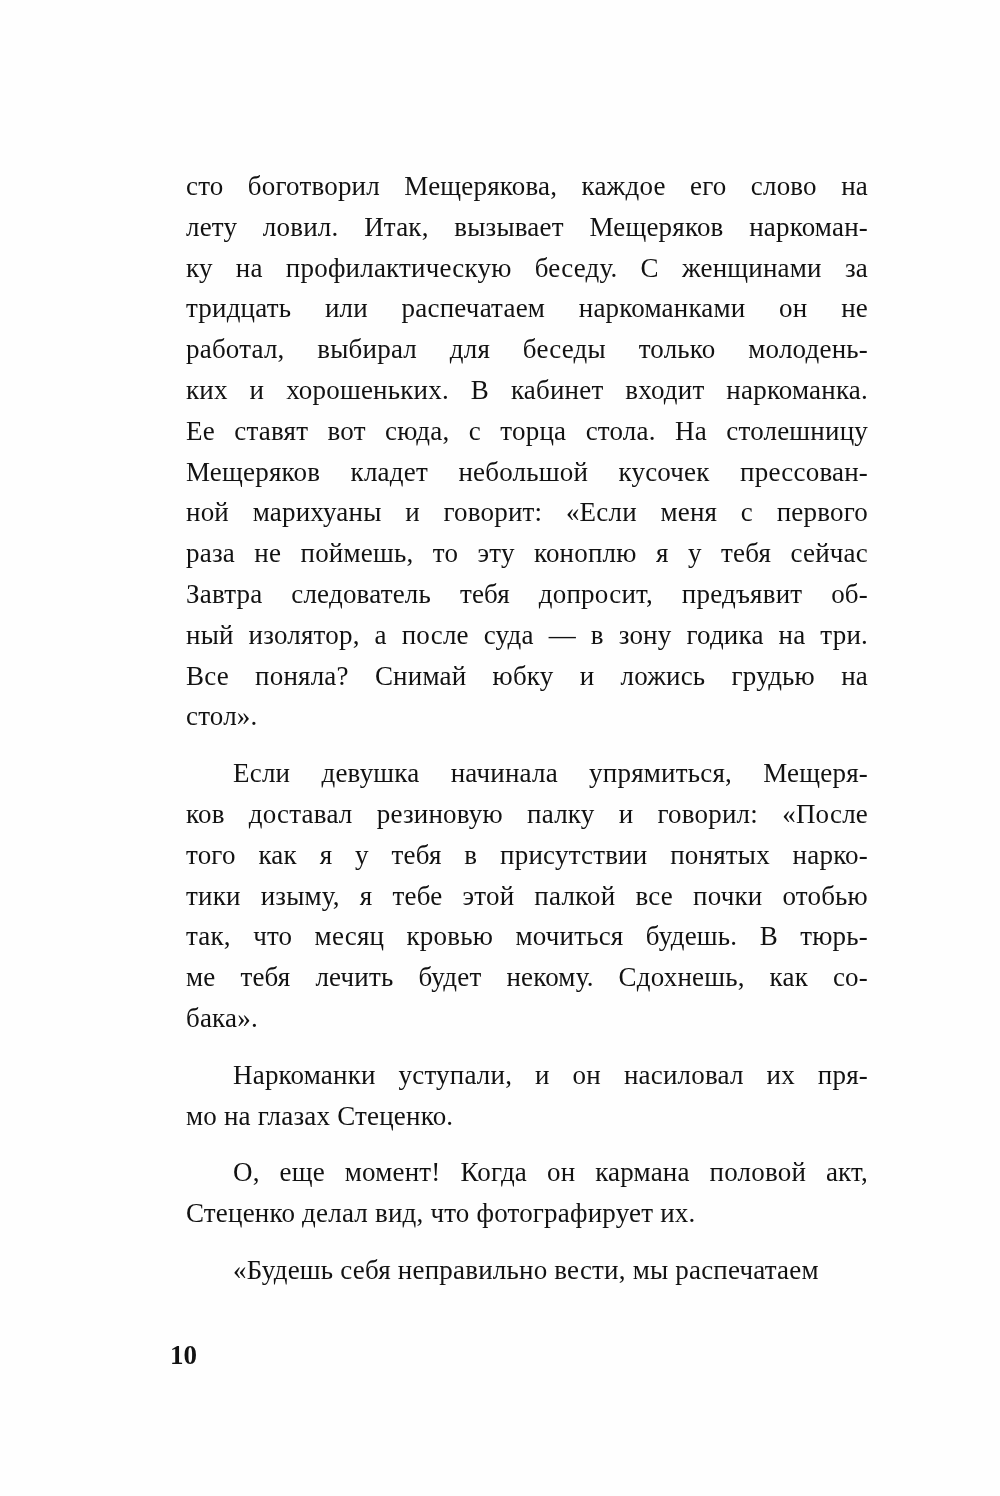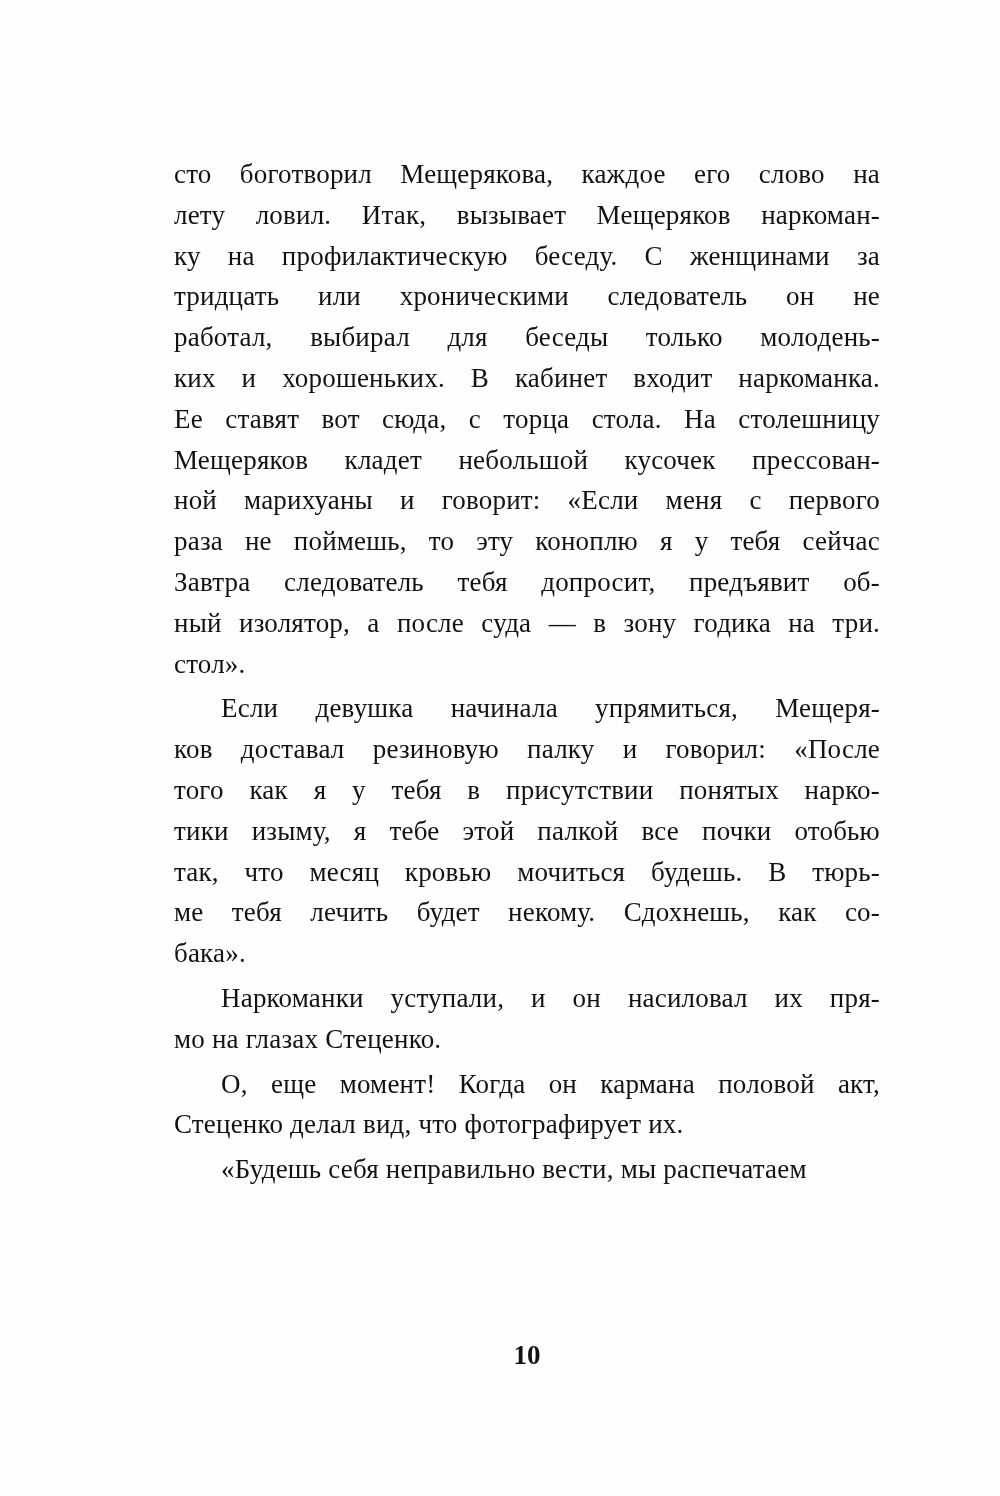--- a/index.html
+++ b/index.html
@@ -24,63 +24,64 @@
     .text-block {
       position: absolute;
       left: 170px;
       top: 150px;
       width: 714px;
       font-size: 27px;
       line-height: 40.8px;
       letter-spacing: 0.2px;
     }
     .paragraph {
-      margin: 4px;
+      margin: 16px;
       padding: 0;
     }
     .line {
       white-space: normal;
       text-align: left;
     }
     .line.justify {
       text-align: justify;
       text-align-last: justify;
     }
     .paragraph.indent .line:first-child {
       text-indent: 47px;
     }
     .page-number {
       position: absolute;
       top: 1340px;
       left: 170px;
       width: 714px;
-      text-align: center;
+      text-align: left;
       font-size: 27px;
       font-weight: bold;
       color: #121212;
     }
   </style>
 </head>
 <body style="color: rgb(18, 18, 18);">
 
 <div class="book-page" style="background: rgb(254, 254, 254);">
   <div class="text-block" id="text-block">
       <div class="paragraph">
         <div class="line justify">сто боготворил Мещерякова, каждое его слово на</div>
         <div class="line justify">лету ловил. Итак, вызывает Мещеряков наркоман-</div>
         <div class="line justify">ку на профилактическую беседу. С женщинами за</div>
-        <div class="line justify">тридцать или хроническими следователь он не</div>
+        <div class="line justify">тридцать или распечатаем наркоманками он не</div>
         <div class="line justify">работал, выбирал для беседы только молодень-</div>
         <div class="line justify">ких и хорошеньких. В кабинет входит наркоманка.</div>
         <div class="line justify">Ее ставят вот сюда, с торца стола. На столешницу</div>
         <div class="line justify">Мещеряков кладет небольшой кусочек прессован-</div>
         <div class="line justify">ной марихуаны и говорит: «Если меня с первого</div>
         <div class="line justify">раза не поймешь, то эту коноплю я у тебя сейчас</div>
         <div class="line justify">Завтра следователь тебя допросит, предъявит об-</div>
         <div class="line justify">ный изолятор, а после суда — в зону годика на три.</div>
+        <div class="line justify">Все поняла? Снимай юбку и ложись грудью на</div>
         <div class="line">стол».</div>
       </div>
       <div class="paragraph indent">
         <div class="line justify">Если девушка начинала упрямиться, Мещеря-</div>
         <div class="line justify">ков доставал резиновую палку и говорил: «После</div>
         <div class="line justify">того как я у тебя в присутствии понятых нарко-</div>
         <div class="line justify">тики изыму, я тебе этой палкой все почки отобью</div>
         <div class="line justify">так, что месяц кровью мочиться будешь. В тюрь-</div>
         <div class="line justify">ме тебя лечить будет некому. Сдохнешь, как со-</div>
         <div class="line">бака».</div>

